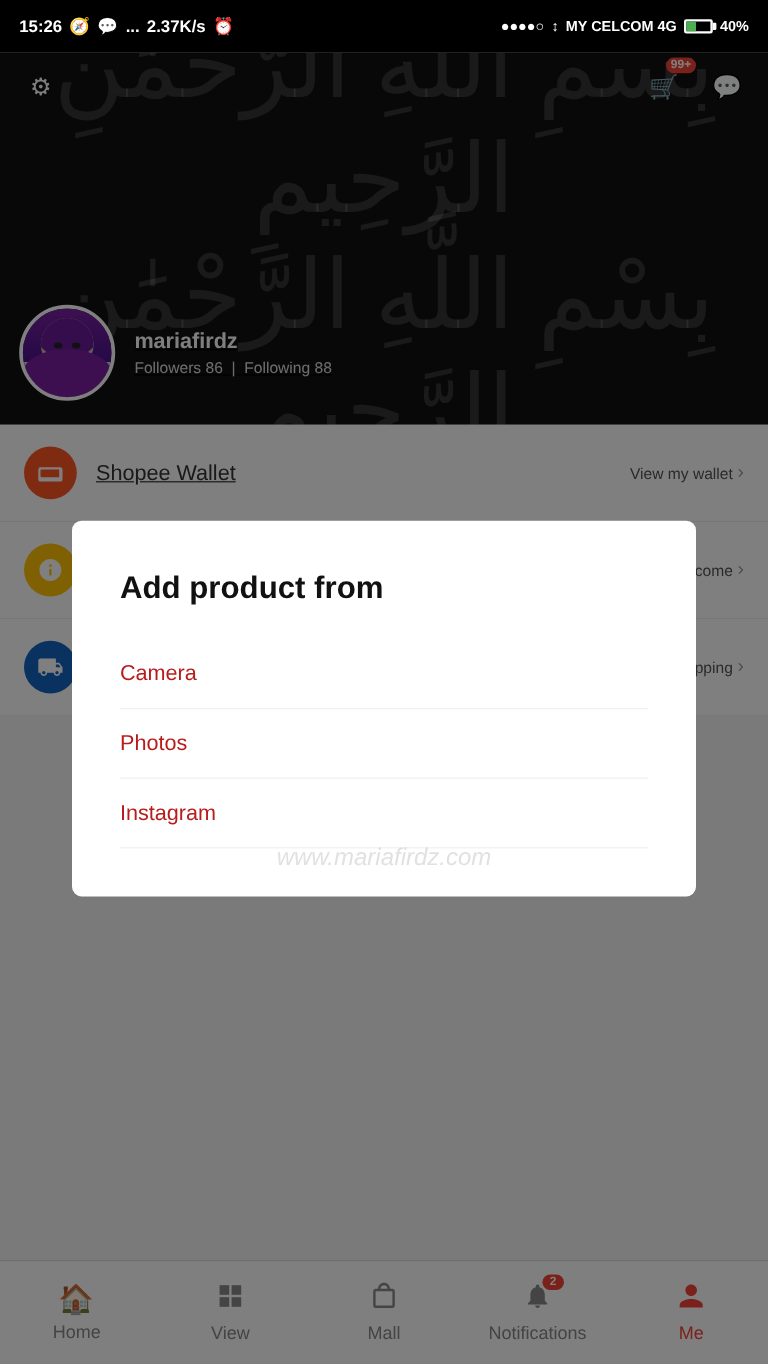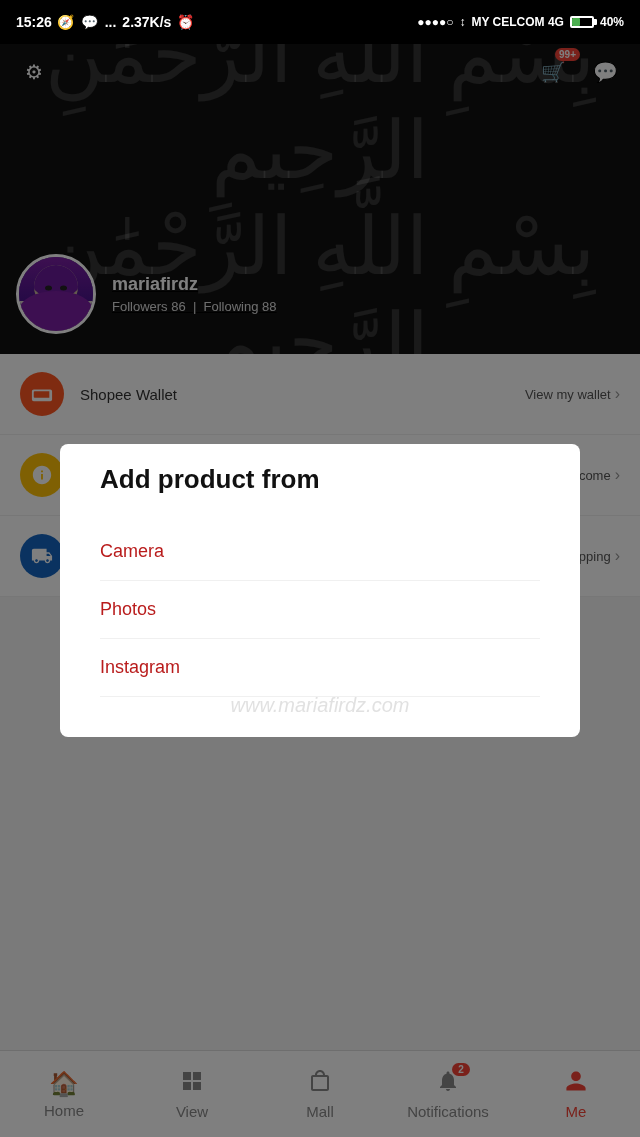--- a/index.html
+++ b/index.html
@@ -162,21 +162,21 @@
       border-radius: 50%;
       display: flex;
       align-items: center;
       justify-content: center;
       flex-shrink: 0;
     }
     .menu-icon-wrap.orange { background: #ff5722; }
     .menu-icon-wrap.yellow { background: #ffc107; }
     .menu-icon-wrap.blue { background: #1565c0; }
     .menu-icon-wrap svg { width: 22px; height: 22px; fill: #fff; }
-    .menu-label { font-size: 15px; color: #333; flex: 1; }
+    .menu-label { font-size: 18px; color: #333; flex: 1; text-decoration: underline; }
     .menu-action { font-size: 13px; color: #555; display: flex; align-items: center; gap: 4px; }
     .chevron { color: #999; font-size: 16px; }
 
     
     .bottom-nav {
       position: absolute;
       bottom: 0;
       left: 0;
       right: 0;
       height: 87px;
@@ -225,21 +225,21 @@
       display: flex;
       align-items: center;
       justify-content: center;
     }
 
     
     .modal {
       background: #fff;
       width: 520px;
       border-radius: 8px;
-      padding: 20px 40px 40px;
+      padding: 40px 40px 40px;
       position: relative;
     }
     .modal-title {
       font-size: 26px;
       font-weight: 700;
       color: #111;
       margin-bottom: 28px;
     }
     .modal-option {
       font-size: 18px;

